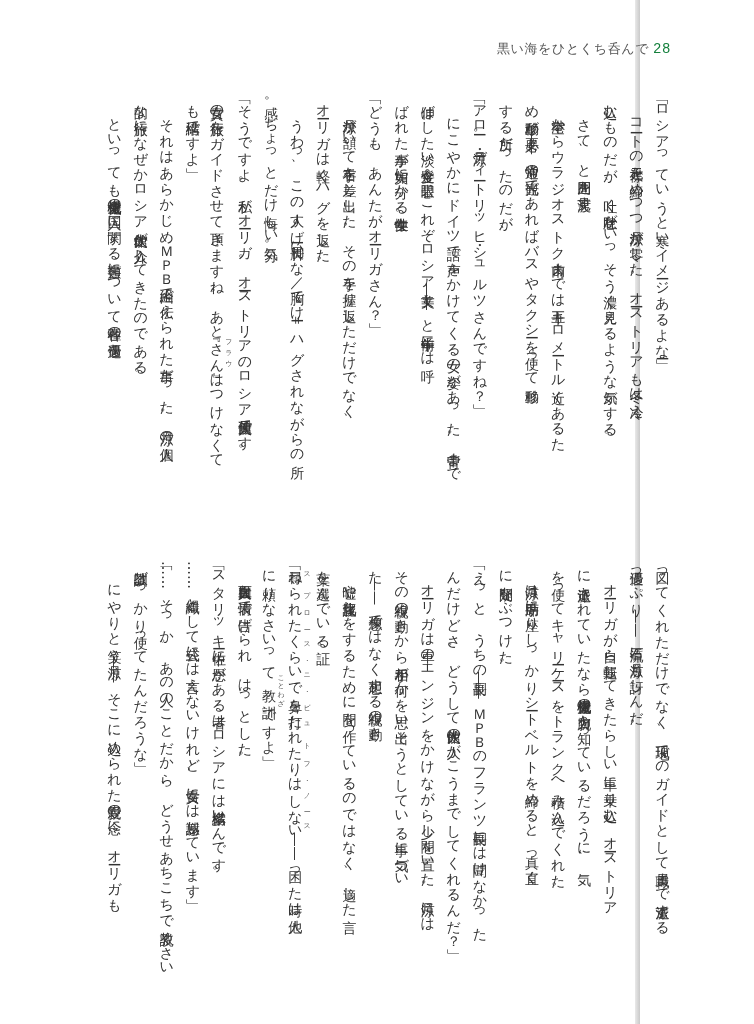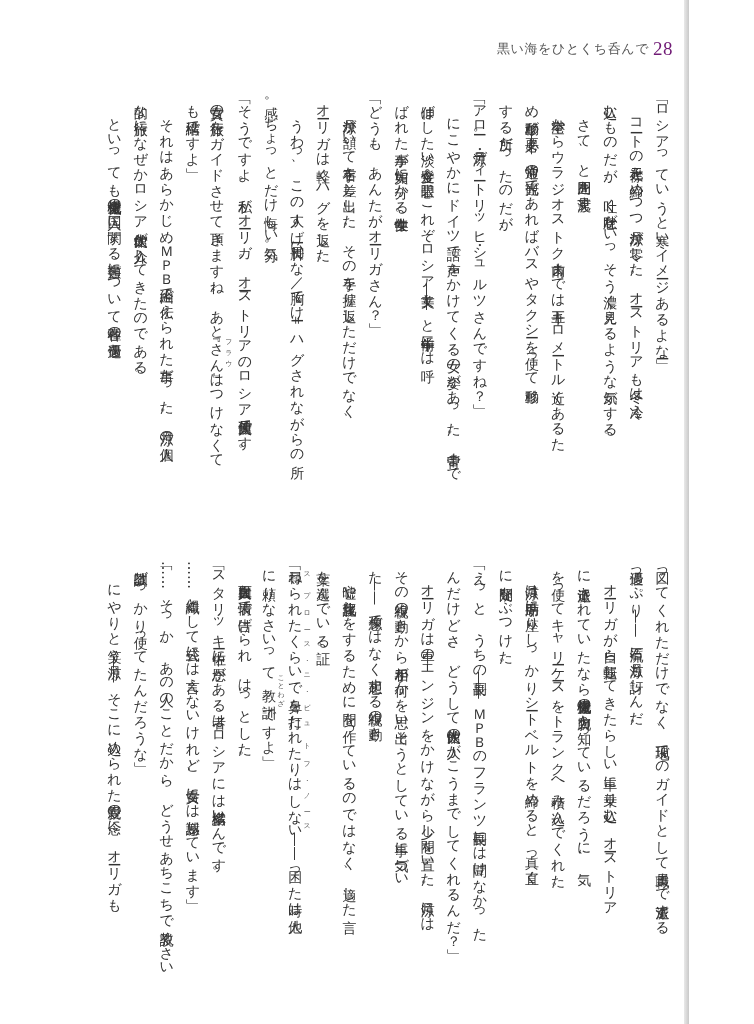--- a/index.html
+++ b/index.html
@@ -6,21 +6,21 @@
     body {
       width: 754px;
       height: 1024px;
       position: relative;
       overflow: hidden;
       background: #ffffff;
     }
     .page {
       position: absolute;
       left: 0; top: 0;
-      width: 689px; height: 1024px;
+      width: 640px; height: 1024px;
       background: #ffffff;
     }
     .page-edge {
       position: absolute;
       right: 0; top: 0;
       width: 5px; height: 1024px;
       background: linear-gradient(to right, #e9e9e9, #c9c9c9);
     }
     .running-head {
       position: absolute;
@@ -31,24 +31,24 @@
       font-size: 13px;
       line-height: 16px;
       color: #555555;
       letter-spacing: 0.6px;
       white-space: nowrap;
     }
     .page-number {
       position: absolute;
       left: 653px;
       top: 41px;
-      font-family: Liberation Serif, serif;
-      font-size: 19px;
+      font-family: Liberation Mono, monospace;
+      font-size: 14px;
       line-height: 16px;
-      color: #701a75;
+      color: #15803d;
       letter-spacing: 0.5px;
       white-space: nowrap;
     }
     .text-block {
       position: absolute;
       left: 101px;
       width: 575px;
       height: 420px;
       writing-mode: vertical-rl;
       -webkit-writing-mode: vertical-rl;

